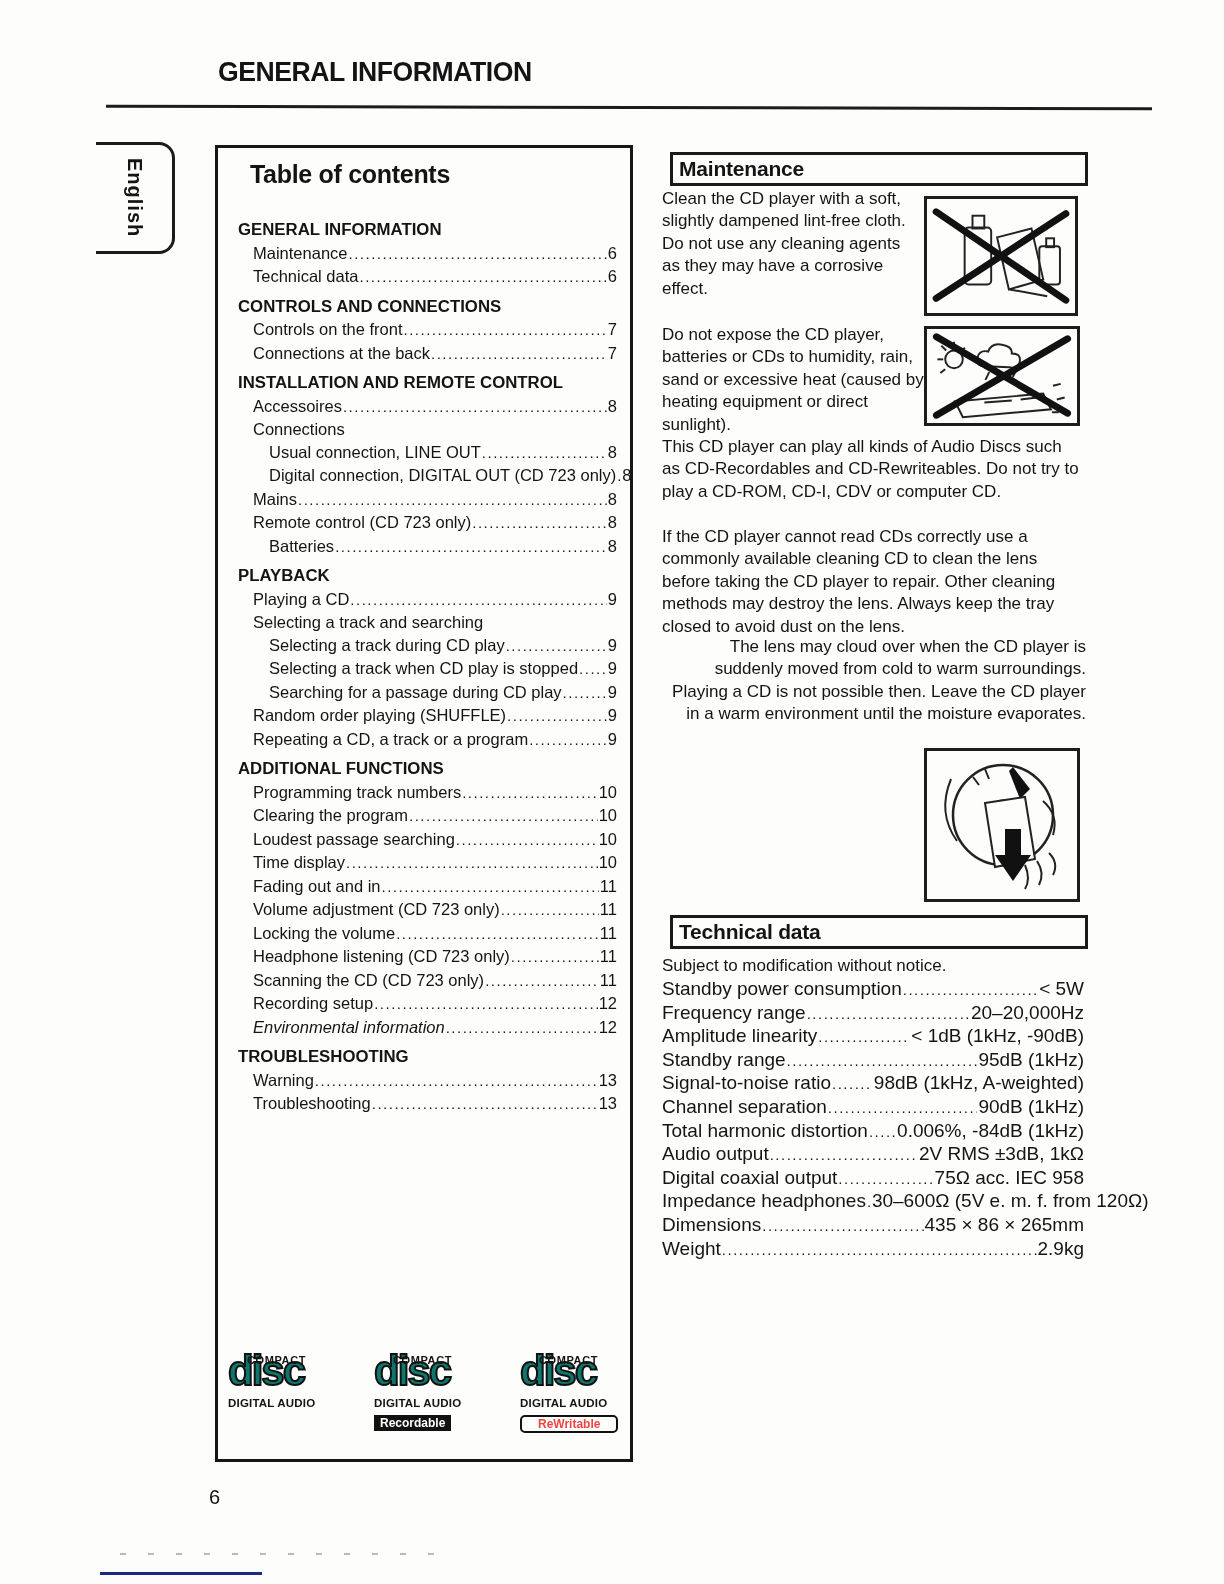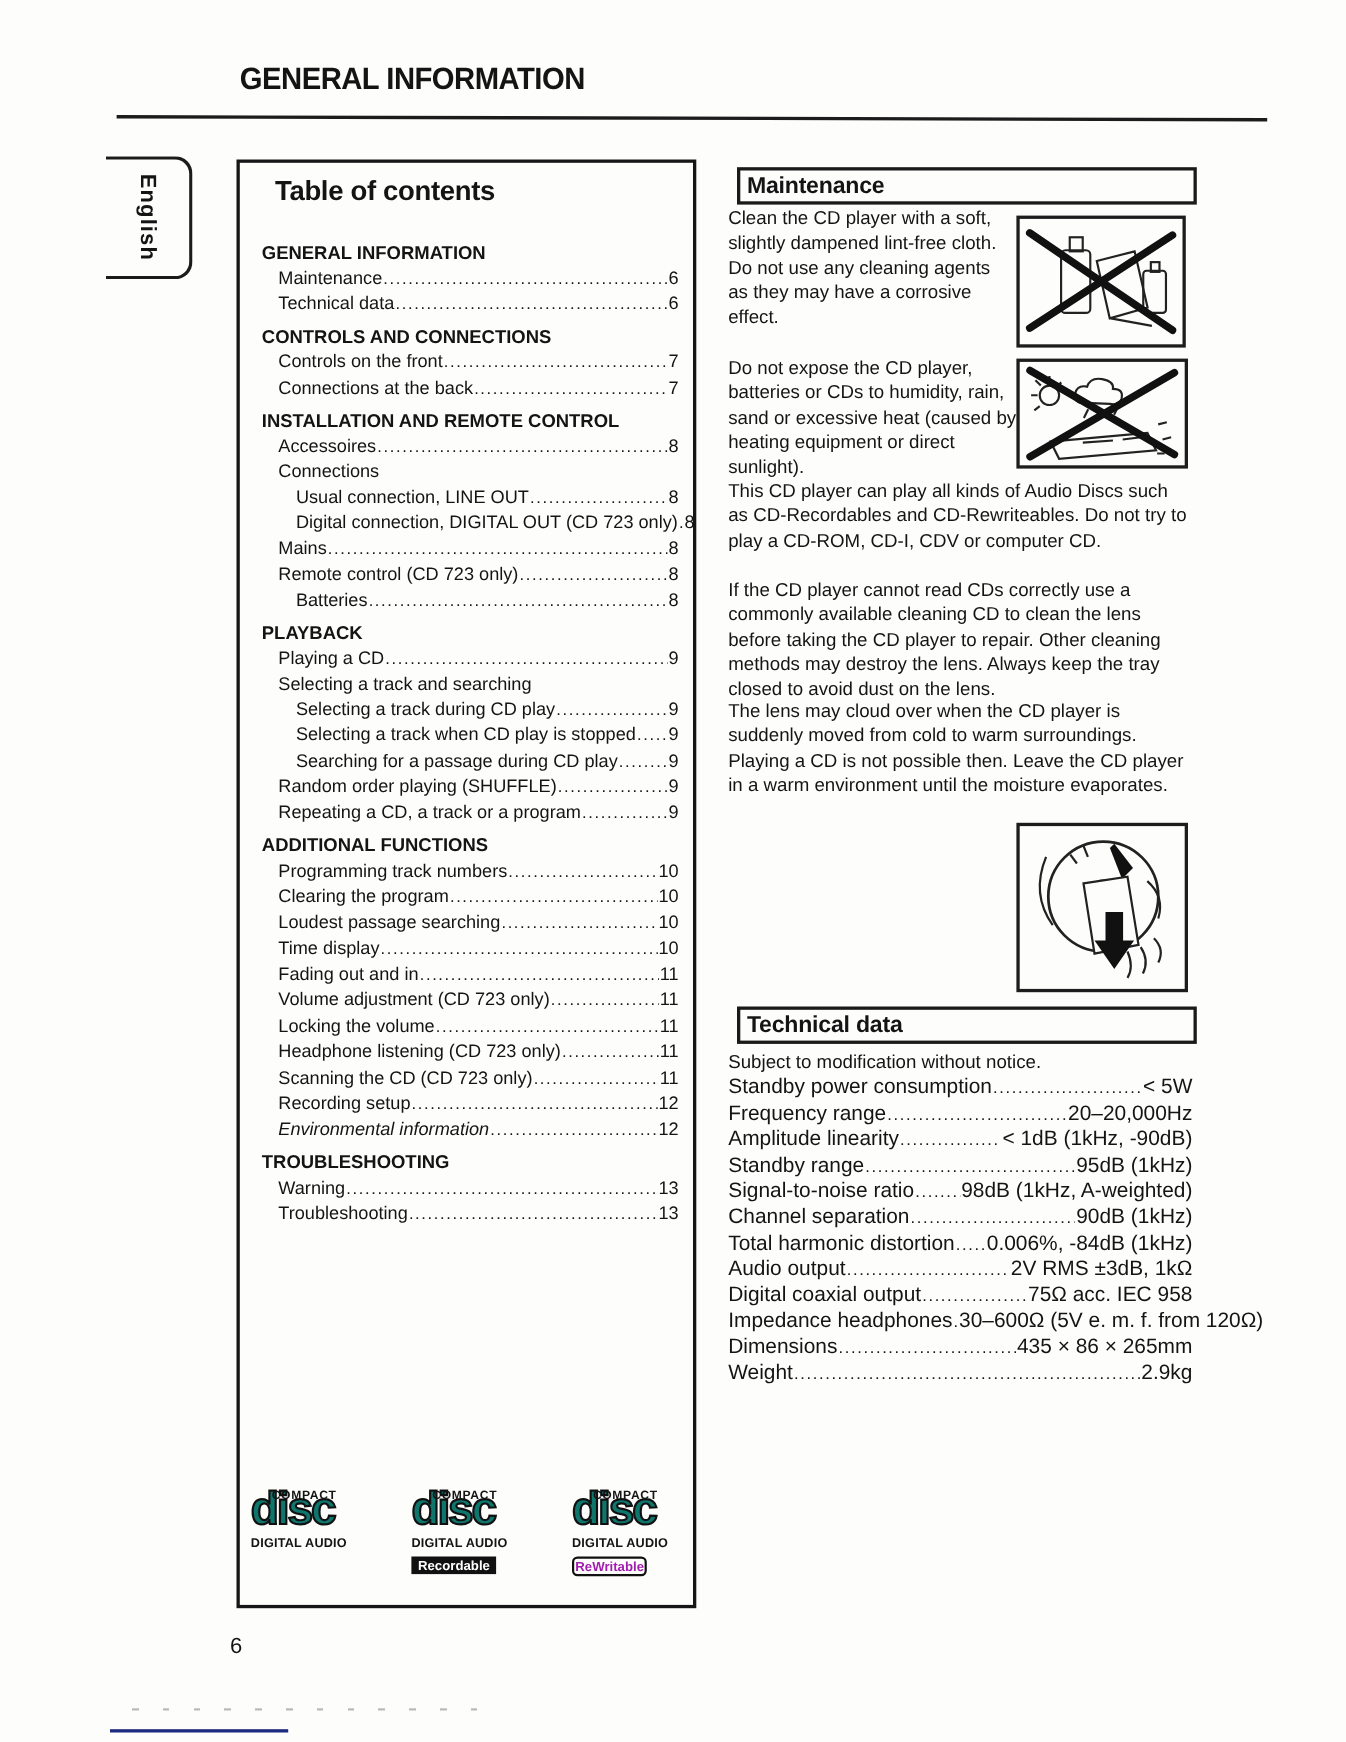--- a/index.html
+++ b/index.html
@@ -62,36 +62,36 @@
   .cdlogo{position:relative;width:100px;height:95px;}
   .cdlogo .compact{position:absolute;top:1px;left:19px;font-size:11px;font-weight:bold;letter-spacing:0.6px;}
   .cdlogo .disc{
     position:absolute;top:-3px;left:0;font-size:42px;line-height:42px;font-weight:bold;
     letter-spacing:-2px;color:#0f766e;-webkit-text-stroke:2px #111;
   }
   @supports not (-webkit-text-stroke: 1px #000){ .cdlogo .disc{color:#111;} }
   .cdlogo .da{position:absolute;top:44px;left:0;font-size:11.5px;font-weight:bold;white-space:nowrap;letter-spacing:0.2px;}
   .cdlogo .badge{position:absolute;top:62px;left:0;font-size:12px;font-weight:bold;padding:1px 6px;white-space:nowrap;}
   .cdlogo .badge.black{background:#111;color:#fff;}
-  .cdlogo .badge.outline{border:2.5px solid #111;border-radius:5px;color:#a21caf;padding:0 1px;}
+  .cdlogo .badge.outline{border:2.5px solid #111;border-radius:5px;color:#ef4444;padding:0 16px;}
   
   .right-col{position:absolute;left:658px;top:140px;width:430px;height:1320px;}
   .sec-box{
     position:absolute;left:12px;width:418px;height:34px;border:3px solid #1a1a1a;
     box-sizing:border-box;display:flex;align-items:center;
   }
   .sec-box h2{margin:0;padding-left:6px;font-size:21px;font-weight:bold;letter-spacing:-0.2px;}
   .m-box{top:12px;}
   .t-box{top:775px;}
   .right-col p{margin:0;font-size:17px;line-height:22.4px;}
   .p1{position:absolute;left:4px;top:48px;width:258px;}
   .p2{position:absolute;left:4px;top:184px;width:262px;}
   .p3{position:absolute;left:4px;top:296px;width:422px;}
   .p4{position:absolute;left:4px;top:386px;width:424px;}
-  .p5{position:absolute;left:4px;top:496px;width:424px;}
+  .p5{position:absolute;left:4px;top:496px;width:424px;text-align:right;}
   .p6{position:absolute;left:4px;top:606px;width:256px;}
   .subtle{position:absolute;left:4px;top:815px;width:420px;}
   .illus{position:absolute;border:3px solid #1d1d1d;background:#fdfdfc;box-sizing:border-box;}
   .i1{left:266px;top:56px;width:154px;height:120px;}
   .i2{left:266px;top:186px;width:156px;height:100px;}
   .i3{left:266px;top:608px;width:156px;height:154px;}
   .illus svg{display:block;width:100%;height:100%;}
   
   .spec-list{
     position:absolute;left:4px;top:838px;width:422px;

